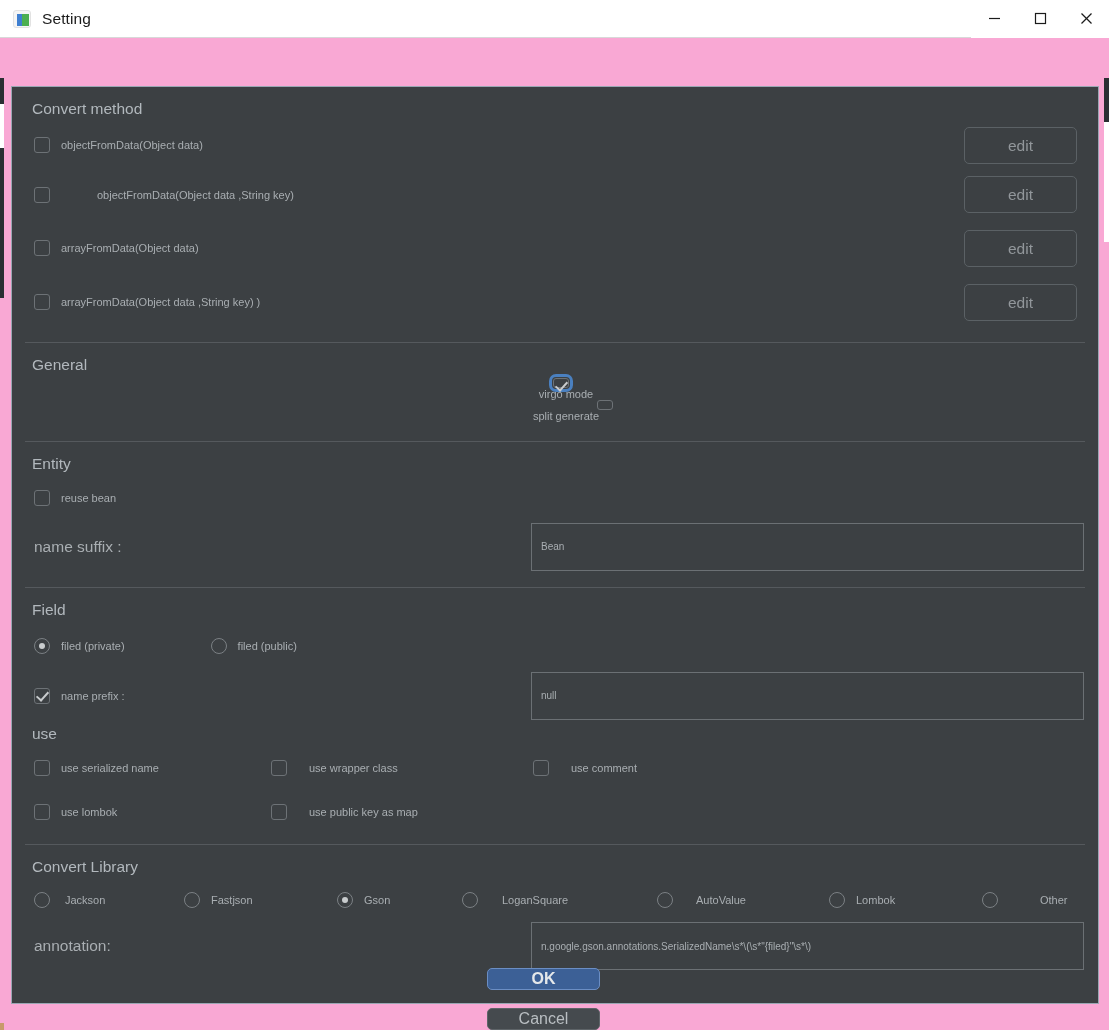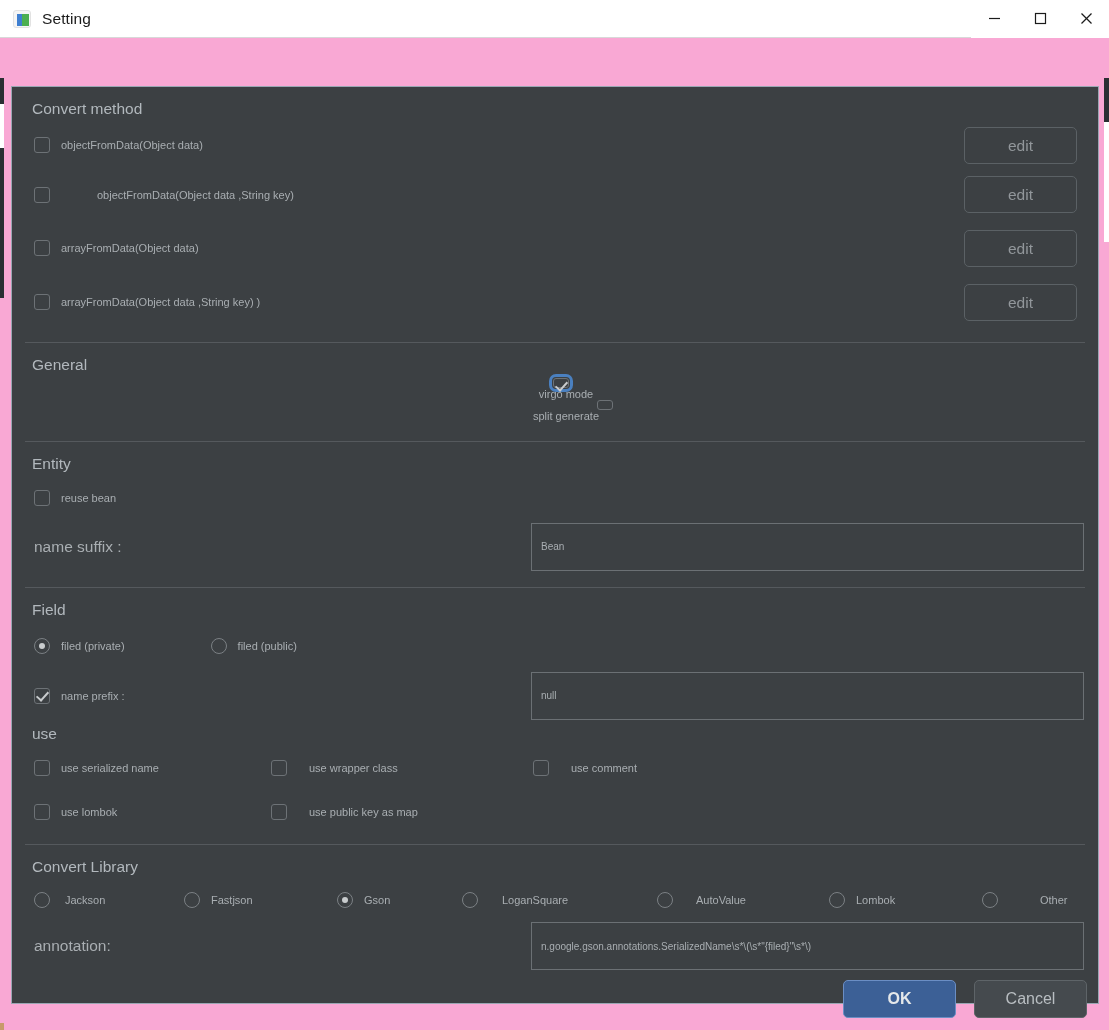--- a/index.html
+++ b/index.html
@@ -168,20 +168,21 @@
   }
 
   
   #footer {
     position: absolute;
     left: 0; right: 0; bottom: 0;
     height: 62px;
     display: flex; align-items: center; justify-content: flex-end;
     padding-right: 22px;
     gap: 18px;
+    flex-direction: column;
   }
   .btn {
     height: 38px;
     min-width: 113px;
     border-radius: 5px;
     font-size: 16px;
     font-family: "Liberation Sans", sans-serif;
     display: flex; align-items: center; justify-content: center;
   }
   .btn.primary {

